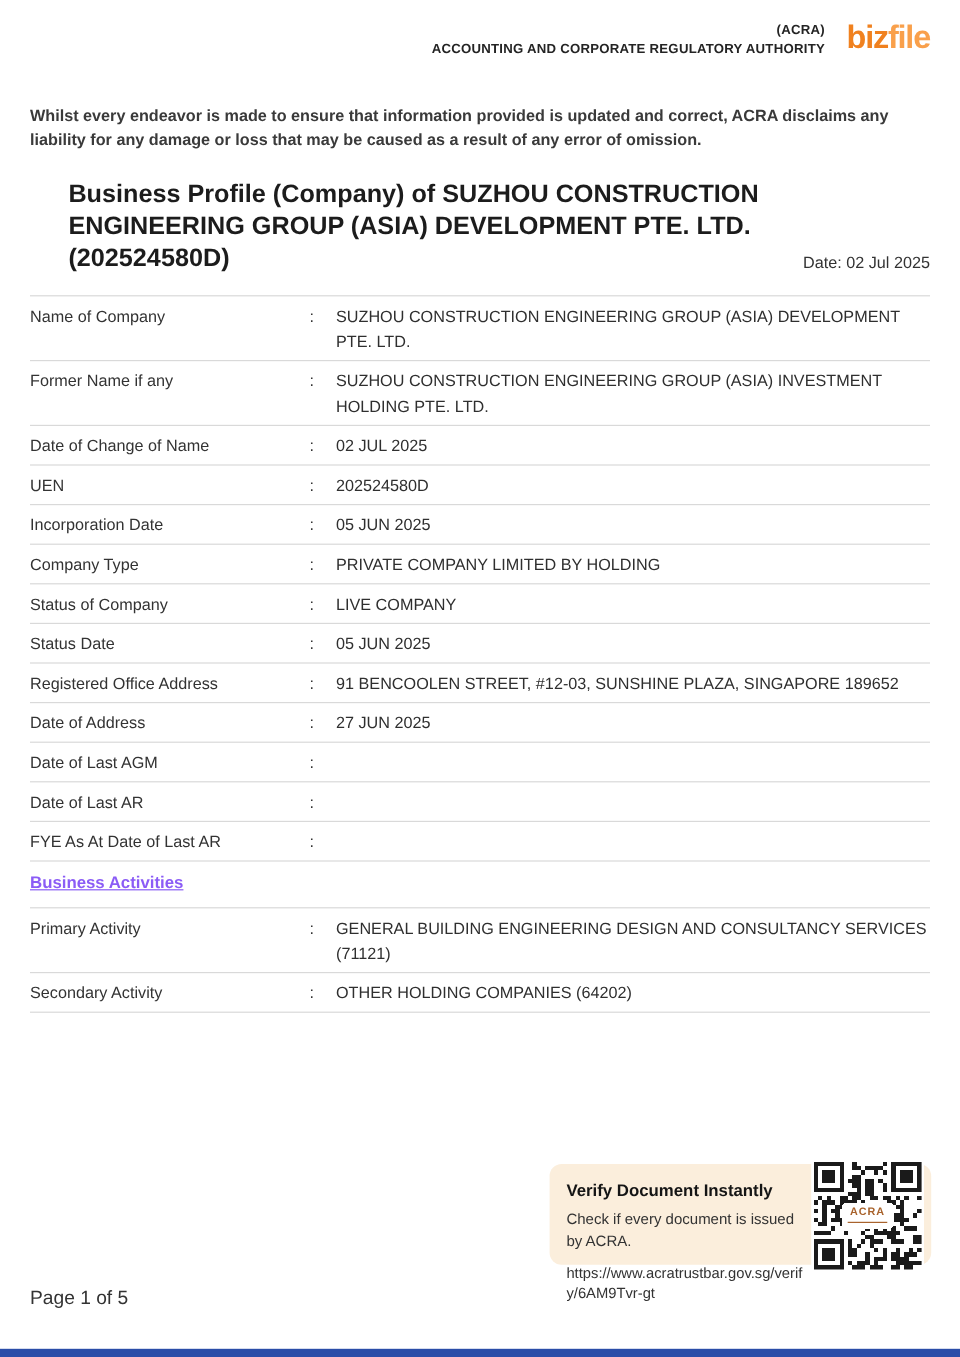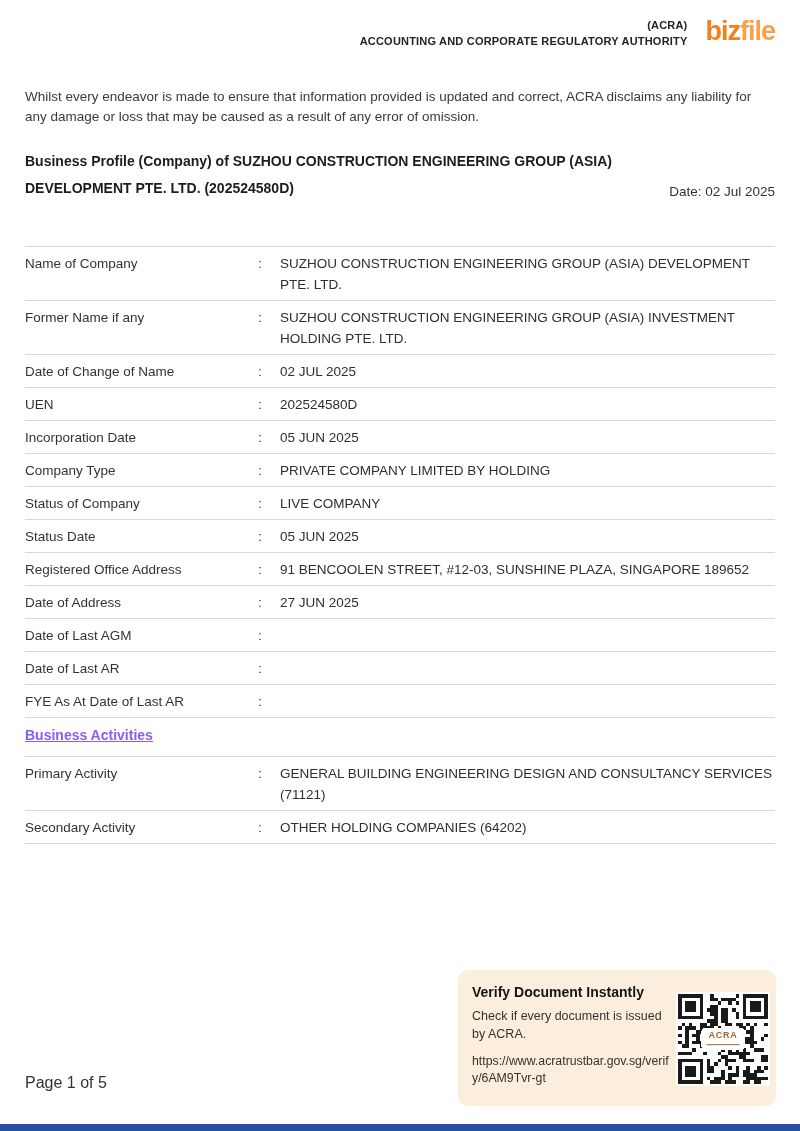--- a/index.html
+++ b/index.html
@@ -16,40 +16,40 @@
   .page{position:relative;width:800px;height:1131px;background:#fff;overflow:hidden;margin:0 auto;}
 
   
   .header{position:absolute;top:18px;right:25px;display:flex;align-items:center;gap:18px;}
   .authority{text-align:right;font-size:11px;font-weight:700;line-height:1.4;color:#242424;letter-spacing:.2px;}
   .logo{font-size:27px;font-weight:700;letter-spacing:-1px;line-height:1;padding-bottom:4px;}
   .logo .p1{color:var(--brand-orange);}
   .logo .p2{color:var(--brand-orange-light);}
 
   
-  .disclaimer{position:absolute;top:87px;left:25px;width:748px;font-size:13.5px;line-height:1.5;color:#3a3a3a;}
+  .disclaimer{position:absolute;top:87px;left:25px;width:748px;font-size:13.5px;line-height:1.5;color:#3a3a3a;font-weight:bold;}
 
   
   .title-block{position:absolute;top:148px;left:25px;right:25px;}
-  .doc-title{max-width:600px;font-size:14px;line-height:27px;font-weight:700;color:#1c1c1c;}
+  .doc-title{max-width:600px;font-size:21px;line-height:27px;font-weight:700;color:#1c1c1c;margin-left:32px;}
   .doc-date{position:absolute;right:0;bottom:3px;font-size:13.5px;color:#333;}
 
   
   .profile-table{position:absolute;top:246px;left:25px;right:25px;border-top:1px solid var(--rule);}
   .row{display:flex;align-items:flex-start;border-bottom:1px solid var(--rule);padding:5.5px 0;}
   .cell-label{flex:0 0 233px;font-size:13.5px;line-height:21px;color:#333;}
   .cell-colon{flex:0 0 22px;font-size:13.5px;line-height:21px;color:#333;}
   .cell-value{flex:1;font-size:13.5px;line-height:21px;color:#2f2f2f;}
 
   .ba-section{position:absolute;top:727px;left:25px;right:25px;}
   .ba-heading{font-size:14px;font-weight:700;color:#8b5cf6;margin-bottom:13px;text-decoration:underline;}
   .ba-table{border-top:1px solid var(--rule);}
 
   
-  .verify-box{position:absolute;left:458px;top:970px;width:318px;height:136px;background:var(--verify-box-bg);border-radius:10px;padding:14px 6px 12px 14px;display:flex;gap:6px;}
+  .verify-box{position:absolute;left:458px;top:970px;width:318px;height:84px;background:var(--verify-box-bg);border-radius:10px;padding:14px 6px 12px 14px;display:flex;gap:6px;}
   .verify-text{width:202px;}
   .verify-title{font-size:14px;font-weight:700;color:#151515;margin-bottom:7px;}
   .verify-desc{font-size:12.5px;line-height:1.45;color:#333;}
   .verify-url{font-size:12.3px;line-height:1.4;color:#333;margin-top:10px;word-break:break-all;}
   .qr-wrap{position:relative;width:94px;height:94px;background:#fff;padding:2px;border-radius:2px;align-self:center;flex:0 0 auto;}
   .qr-wrap svg{display:block;width:90px;height:90px;shape-rendering:crispEdges;fill:#1a1a1a;}
   .qr-label{position:absolute;top:50%;left:50%;transform:translate(-50%,-58%);background:#fff;padding:0 2px 3px;font-size:9px;font-weight:700;letter-spacing:.8px;color:#A8622B;border-bottom:1.5px solid #A8622B;line-height:1.25;}
 
   
   .page-label{position:absolute;left:25px;top:1074px;font-size:16px;color:#333;}

